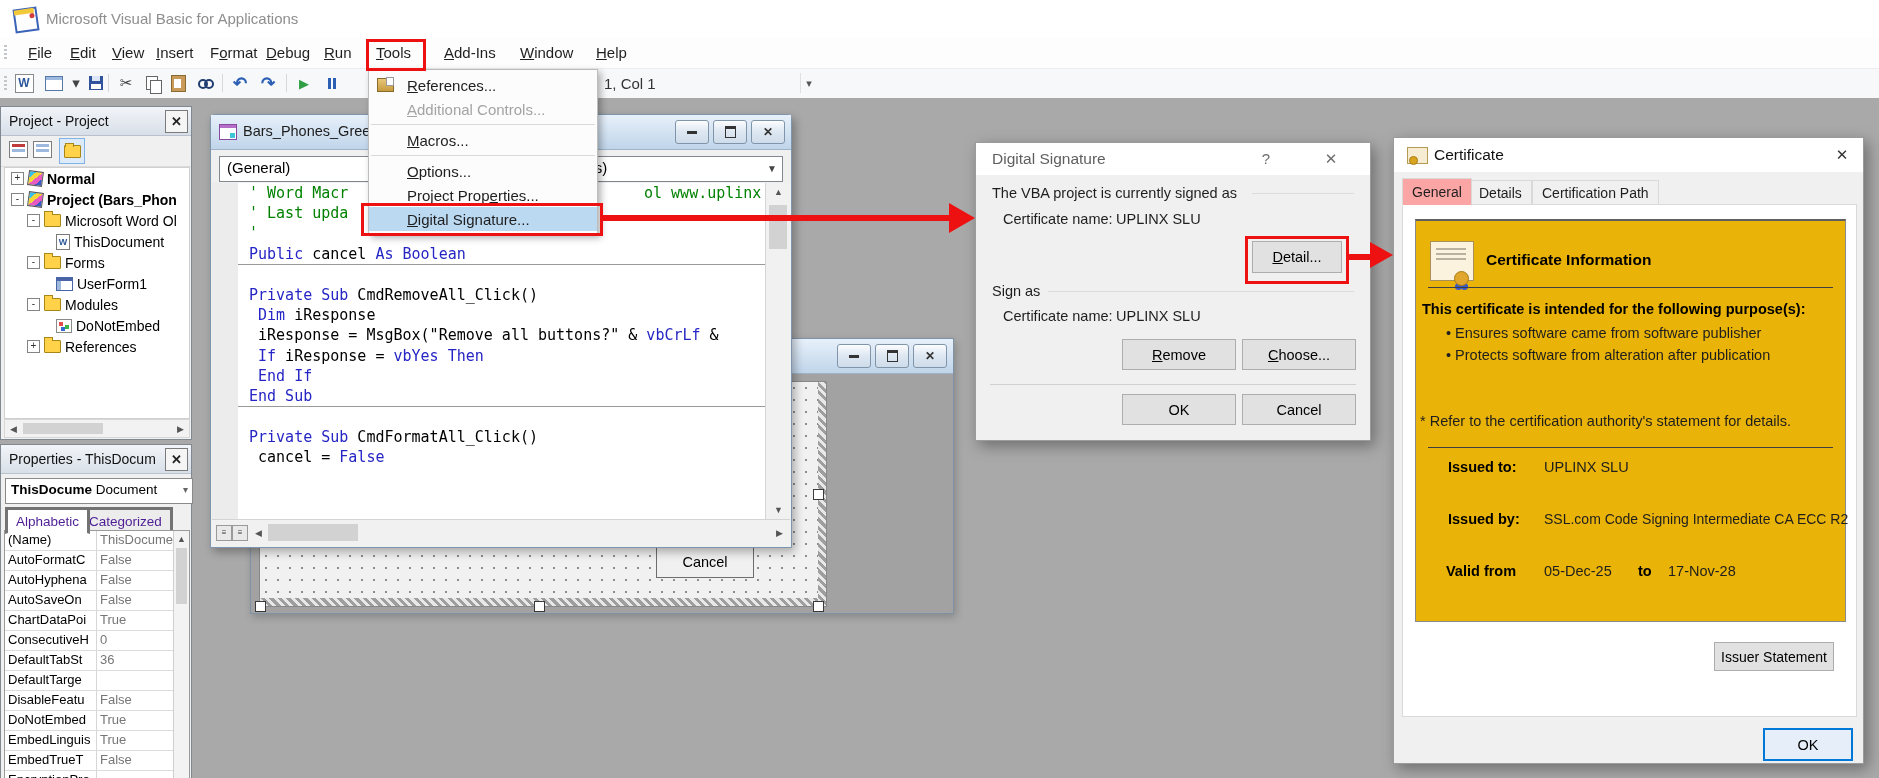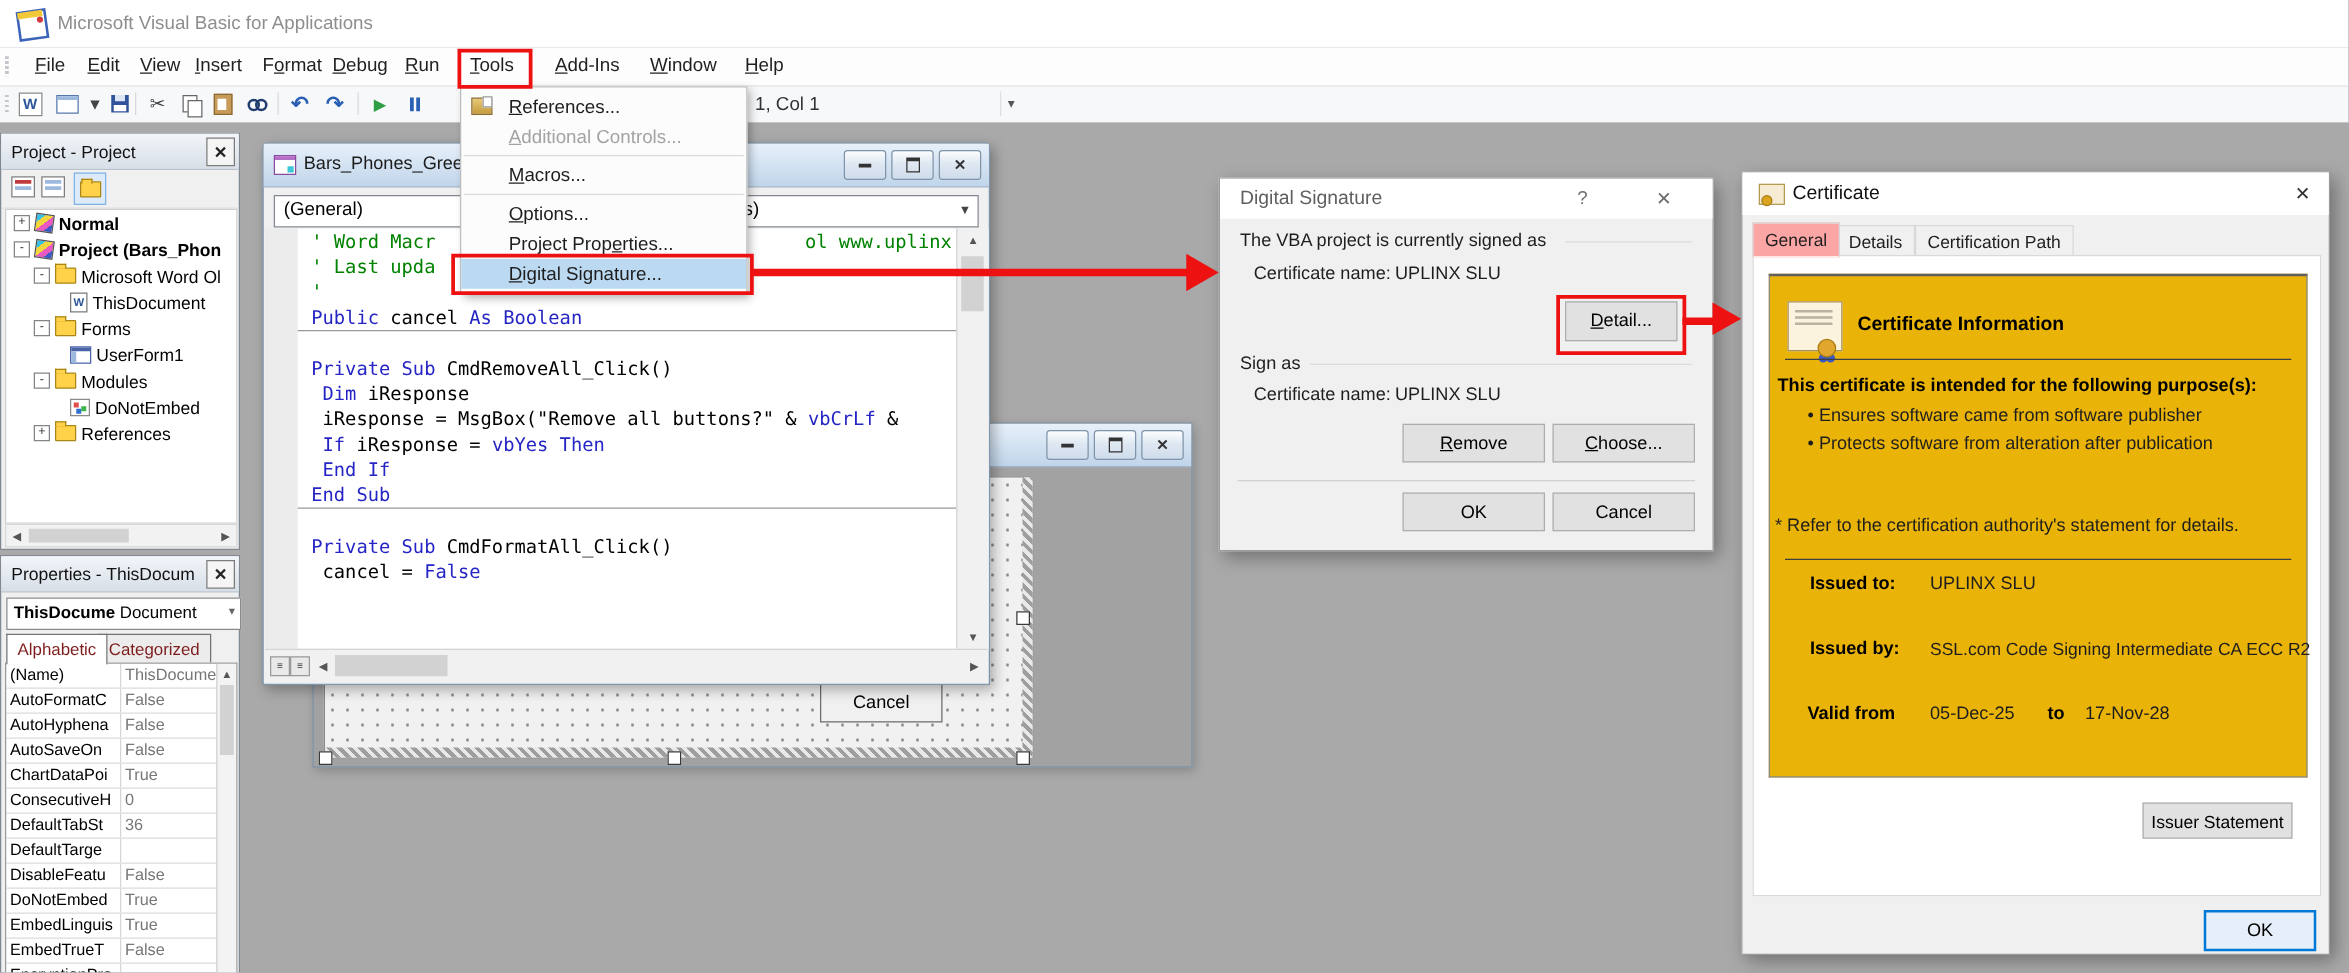--- a/index.html
+++ b/index.html
@@ -72,21 +72,21 @@
   .ti-module{width:14px;height:12px;background:#fff;border:1px solid #8a8a8a;}
   .ti-module::before{content:"";position:absolute;left:2px;top:2px;width:4px;height:4px;background:#e24c4c;box-shadow:6px 3px 0 #3bb54a,2px 5px 0 #2f6fd0;}
   .hscroll{position:absolute;height:17px;background:#f2f2f2;border:1px solid #d7d7d7;}
   .sba{position:absolute;top:0;width:17px;height:100%;display:flex;align-items:center;justify-content:center;font-size:9px;color:#555;}
   .sbthumb{position:absolute;background:#d2d2d2;}
 
   #properties-panel{left:0;top:444px;width:190px;height:336px;}
   #prop-combo{position:absolute;left:4px;top:33px;width:181px;height:24px;background:#fff;border:1px solid #8a8a8a;font-size:13.5px;line-height:22px;padding-left:5px;white-space:nowrap;overflow:hidden;}
   #prop-combo b{font-weight:bold;}
   #prop-combo .cararrow{position:absolute;right:4px;top:0;color:#666;font-size:10px;}
-  .ptab{position:absolute;top:62px;height:23px;font-size:13.5px;line-height:23px;padding:0 8px;border:1px solid #737373;background:#ececec;color:#7f1d1d;}
+  .ptab{position:absolute;top:62px;height:23px;font-size:13.5px;line-height:23px;padding:0 8px;border:3px solid #737373;background:#ececec;color:#4c1d95;}
   .ptab.active{background:#fff;border-bottom:1px solid #fff;z-index:2;}
   #prop-grid{position:absolute;left:3px;top:85px;width:184px;height:249px;background:#fff;border:1px solid #9a9a9a;overflow:hidden;}
   .prow{height:19px;display:flex;border-bottom:1px solid #dcdcdc;font-size:13px;line-height:18px;}
   .pn{width:88px;flex:none;border-right:1px solid #d6d6d6;padding-left:3px;color:#000;overflow:hidden;white-space:nowrap;}
   .pv{flex:1;color:#767676;padding-left:3px;overflow:hidden;white-space:nowrap;}
   #prop-vscroll{position:absolute;right:0;top:0;width:15px;height:100%;background:#f3f3f3;border-left:1px solid #cfcfcf;}
 
   
   #userform-window{position:absolute;left:250px;top:338px;width:702px;height:274px;background:#a2a2a2;border:1px solid #7f93a7;z-index:10;box-shadow:2px 3px 8px rgba(0,0,0,.2);}
   .wtitle{position:relative;height:34px;background:linear-gradient(#e7f0fa,#c0d5ea);border-bottom:1px solid #9fb4c9;}

